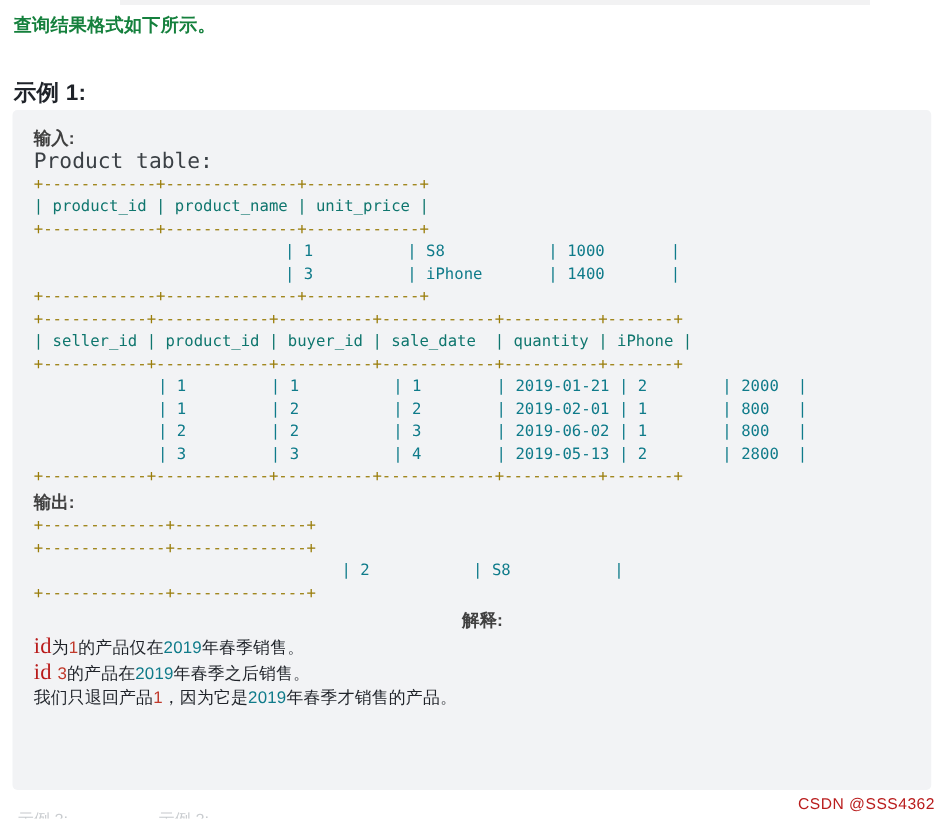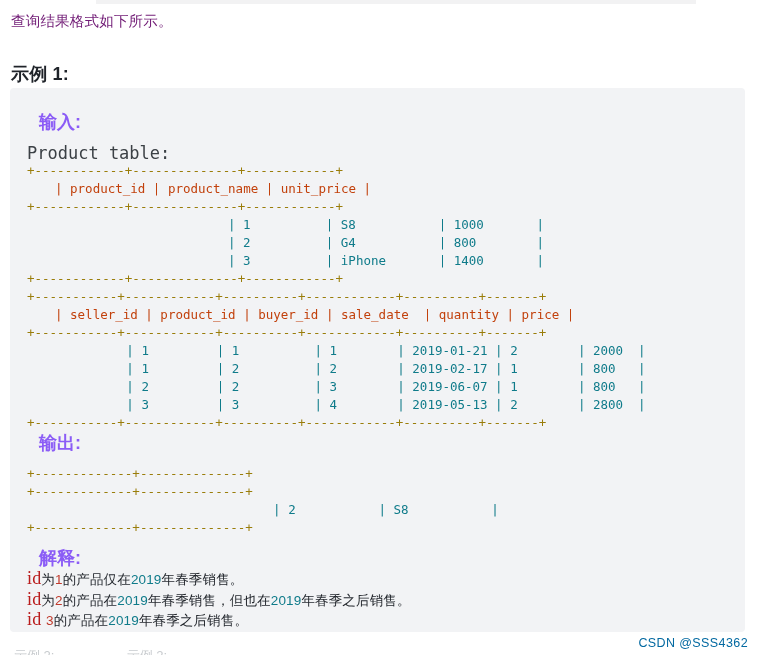--- a/index.html
+++ b/index.html
@@ -31,22 +31,23 @@
     top: 0; left: 0;
     width: 761px;
   }
 
   .intro-line {
     position: absolute;
     top: 11px;
     left: 11px;
     font-size: 14.5px;
     line-height: 20px;
-    color: #701a75;
+    color: #15803d;
     letter-spacing: 0.2px;
+    font-weight: bold;
   }
 
   .example-heading {
     position: absolute;
     top: 62px;
     left: 11px;
     font-size: 18px;
     font-weight: bold;
     color: #1f2329;
     letter-spacing: 0.2px;
@@ -71,47 +72,47 @@
     margin: 0;
     font-family: "DejaVu Sans Mono", "Liberation Mono", monospace;
     font-size: 12.5px;
     line-height: 18px;
     white-space: pre;
     color: #3b4045;
   }
 
   .sec-label {
     font-family: "Liberation Sans", "DejaVu Sans", sans-serif;
-    font-size: 18px;
+    font-size: 14px;
     font-weight: bold;
-    color: #8b5cf6;
+    color: #404040;
     line-height: 19px;
-    margin: 12px;
+    margin: 0;
   }
   .sec-label.spaced { margin-top: 2px; }
 
   .tbl-name {
     font-family: "DejaVu Sans Mono", "Liberation Mono", monospace;
     font-size: 17px;
     line-height: 18px;
     color: #3b4045;
     white-space: pre;
     margin: 0;
   }
 
   
   .rule   { color: #9a7d0a; }   
-  .pipe   { color: #c2410c; margin-left: 28px; }   
+  .pipe   { color: #0f766e; }   
   .num    { color: #0f7b8a; text-align: center; }   
 
   
   .explain {
     margin-top: 4px;
   }
-  .explain .sec-label { margin-bottom: 1px; }
+  .explain .sec-label { margin-bottom: 1px; text-align: center; }
   .explain-line {
     font-family: "Liberation Sans", "DejaVu Sans", sans-serif;
     font-size: 13.5px;
     line-height: 19.5px;
     color: #1f2329;
     white-space: pre;
     letter-spacing: 0.15px;
   }
   .mono-id {
     font-family: Liberation Serif, serif;
@@ -120,21 +121,21 @@
   }
   .d-red  { color: #c0392b; }
   .d-teal { color: #0f7b8a; }
 
   
   .watermark {
     position: absolute;
     top: 636px;
     right: 13px;
     font-size: 12.5px;
-    color: #0369a1;
+    color: #b91c1c;
     letter-spacing: 0.4px;
   }
 
   
   .clipped-row {
     position: absolute;
     left: 14px;
     top: 648px;
     width: 500px;
     height: 7px;
@@ -163,47 +164,45 @@
   <div class="code-block">
 
     <div class="sec-label">输入:</div>
 
     <div class="tbl-name">Product table:</div>
 
     <div class="code-line rule">+------------+--------------+------------+</div>
     <div class="code-line"><span class="pipe">| product_id | product_name | unit_price |</span></div>
     <div class="code-line rule">+------------+--------------+------------+</div>
     <div class="code-line num">| 1          | S8           | 1000       |</div>
-    <div class="code-line num">| 2          | G4           | 800        |</div>
     <div class="code-line num">| 3          | iPhone       | 1400       |</div>
     <div class="code-line rule">+------------+--------------+------------+</div>
 
 
     <div class="code-line rule">+-----------+------------+----------+------------+----------+-------+</div>
-    <div class="code-line"><span class="pipe">| seller_id | product_id | buyer_id | sale_date  | quantity | price |</span></div>
+    <div class="code-line"><span class="pipe">| seller_id | product_id | buyer_id | sale_date  | quantity | iPhone |</span></div>
     <div class="code-line rule">+-----------+------------+----------+------------+----------+-------+</div>
     <div class="code-line num">| 1         | 1          | 1        | 2019-01-21 | 2        | 2000  |</div>
-    <div class="code-line num">| 1         | 2          | 2        | 2019-02-17 | 1        | 800   |</div>
-    <div class="code-line num">| 2         | 2          | 3        | 2019-06-07 | 1        | 800   |</div>
+    <div class="code-line num">| 1         | 2          | 2        | 2019-02-01 | 1        | 800   |</div>
+    <div class="code-line num">| 2         | 2          | 3        | 2019-06-02 | 1        | 800   |</div>
     <div class="code-line num">| 3         | 3          | 4        | 2019-05-13 | 2        | 2800  |</div>
     <div class="code-line rule">+-----------+------------+----------+------------+----------+-------+</div>
 
     <div class="sec-label spaced">输出:</div>
 
     <div class="code-line rule">+-------------+--------------+</div>
     <div class="code-line rule">+-------------+--------------+</div>
     <div class="code-line num">| 2           | S8           |</div>
     <div class="code-line rule">+-------------+--------------+</div>
 
     <div class="explain">
       <div class="sec-label">解释:</div>
 
       <div class="explain-line"><span class="mono-id">id</span>为<span class="d-red">1</span>的产品仅在<span class="d-teal">2019</span>年春季销售。</div>
 
-      <div class="explain-line"><span class="mono-id">id</span>为<span class="d-red">2</span>的产品在<span class="d-teal">2019</span>年春季销售，但也在<span class="d-teal">2019</span>年春季之后销售。</div>
 
       <div class="explain-line"><span class="mono-id">id </span><span class="d-red">3</span>的产品在<span class="d-teal">2019</span>年春季之后销售。</div>
 
       <div class="explain-line">我们只退回产品<span class="d-red">1</span>，因为它是<span class="d-teal">2019</span>年春季才销售的产品。</div>
     </div>
 
   </div>
 
   <div class="watermark">CSDN @SSS4362</div>
 

